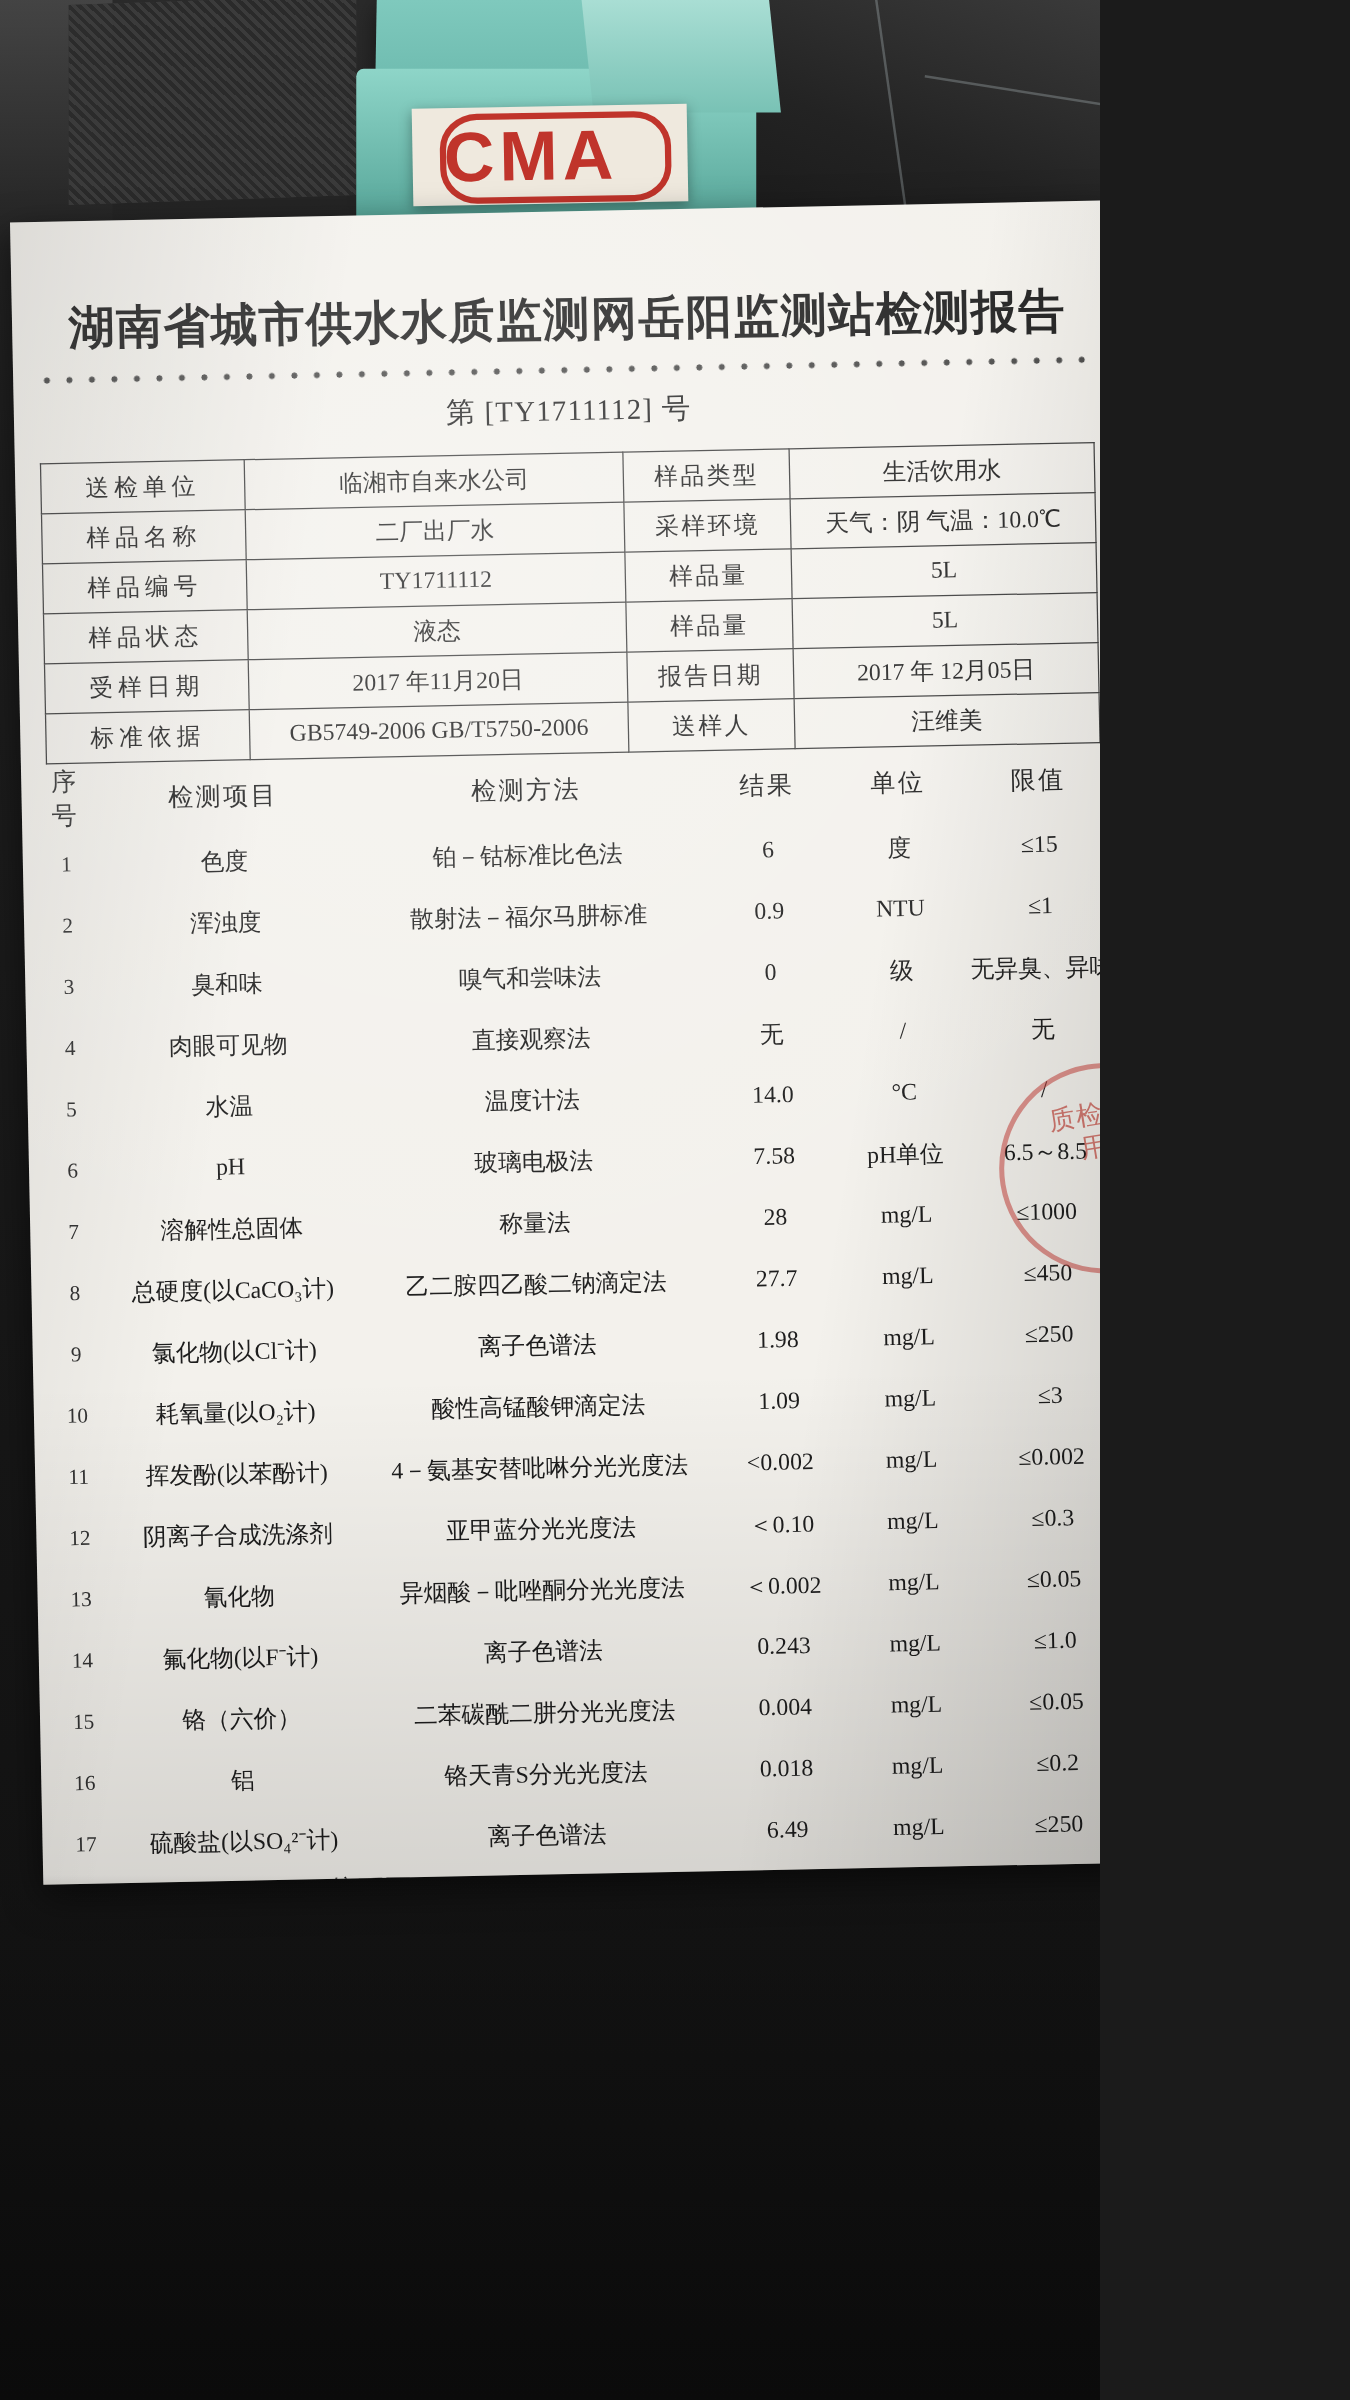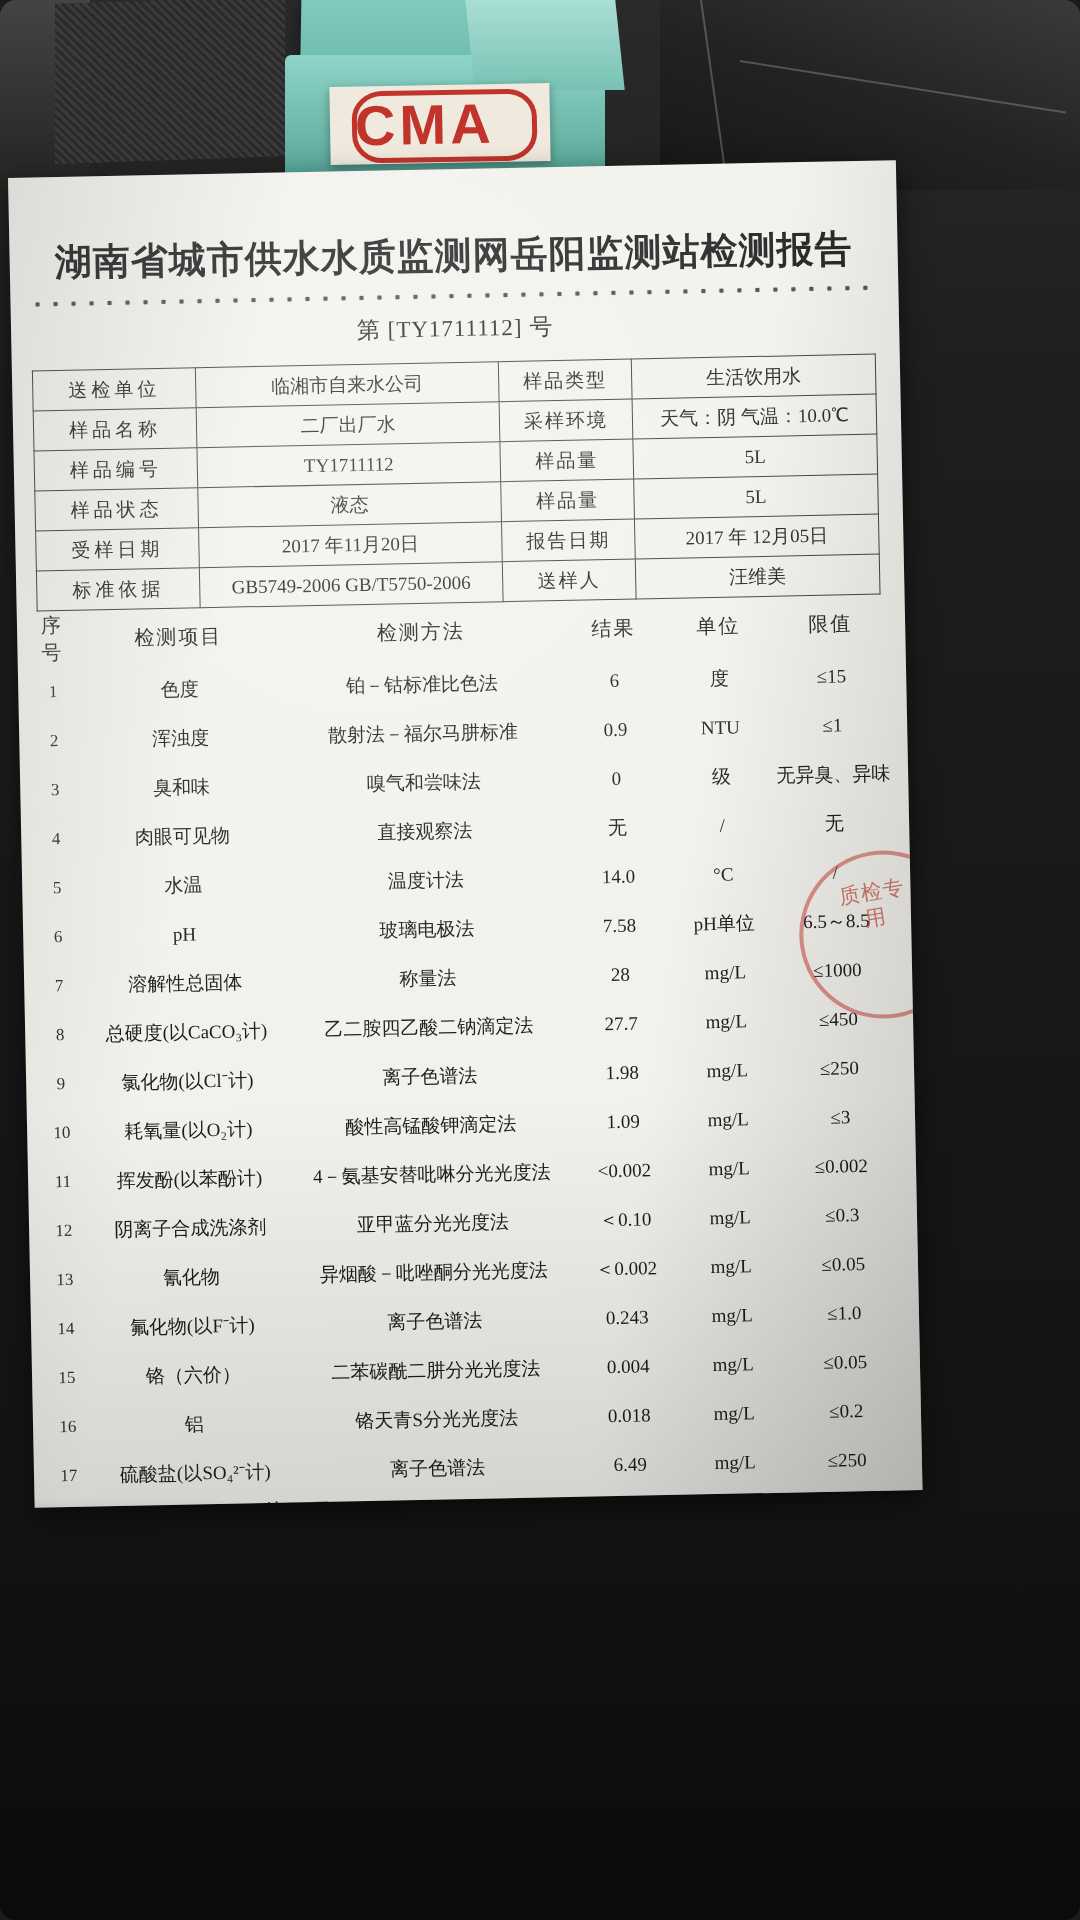--- a/index.html
+++ b/index.html
@@ -10,25 +10,24 @@
   body {
     width: 1080px;
     height: 1920px;
     overflow: hidden;
     font-family: "Liberation Serif", serif;
   }
 
   
   #photo {
     position: relative;
-    width: 1080px;
+    width: 880px;
     height: 1920px;
     background: #141414;
     overflow: hidden;
-    border-radius: 16px;
   }
 
   .bg-layer {
     position: absolute;
     inset: 0;
     background:
       linear-gradient(180deg, #2a2a2a 0%, #1e1e1e 20%, #161616 60%, #101010 100%);
   }
 
   

